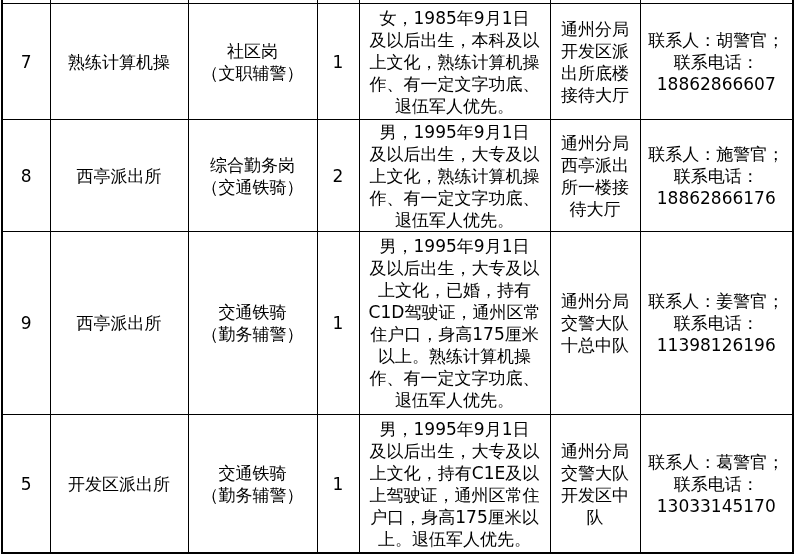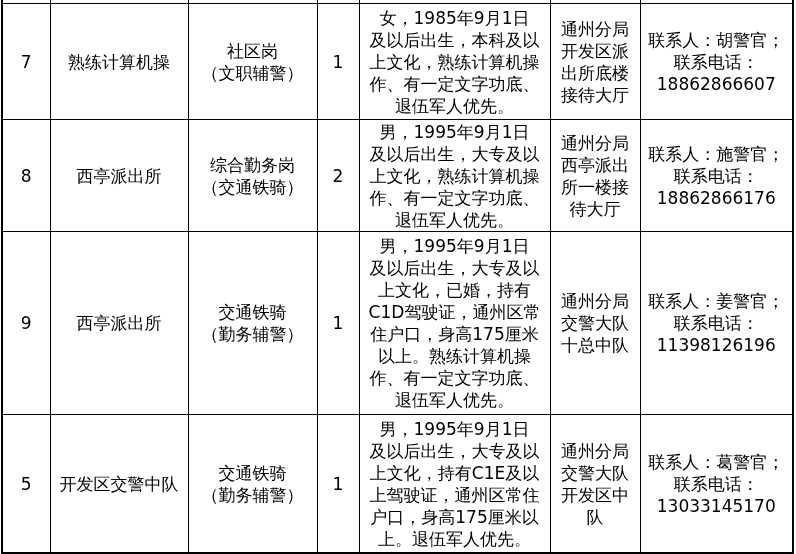--- a/index.html
+++ b/index.html
@@ -135,21 +135,21 @@
     <td class="loc">通州分局
 交警大队
 十总中队</td>
     <td class="contact">联系人：姜警官；
 联系电话：
 11398126196</td>
   </tr>
 
   <tr class="r10 last">
     <td class="no">5</td>
-    <td class="unit">开发区交警中队</td>
+    <td class="unit">开发区派出所</td>
     <td class="pos">交通铁骑
 （勤务辅警）</td>
     <td class="cnt">1</td>
     <td class="req">男，1995年9月1日
 及以后出生，大专及以
 上文化，持有C1E及以
 上驾驶证，通州区常住
 户口，身高175厘米以
 上。退伍军人优先。</td>
     <td class="loc">通州分局

